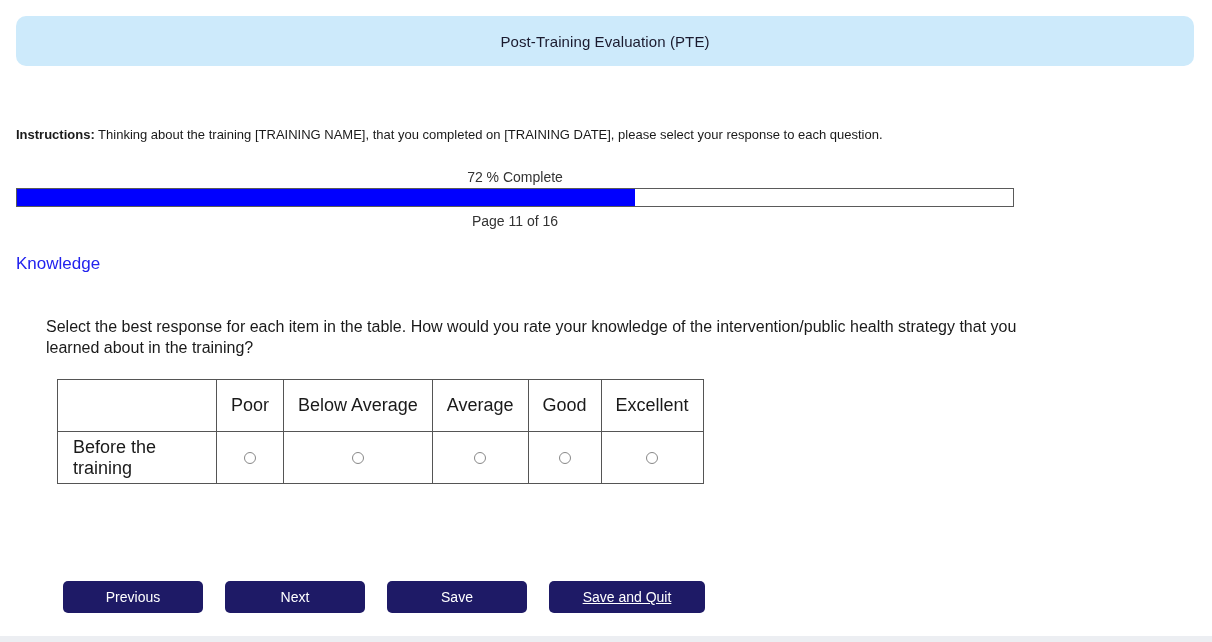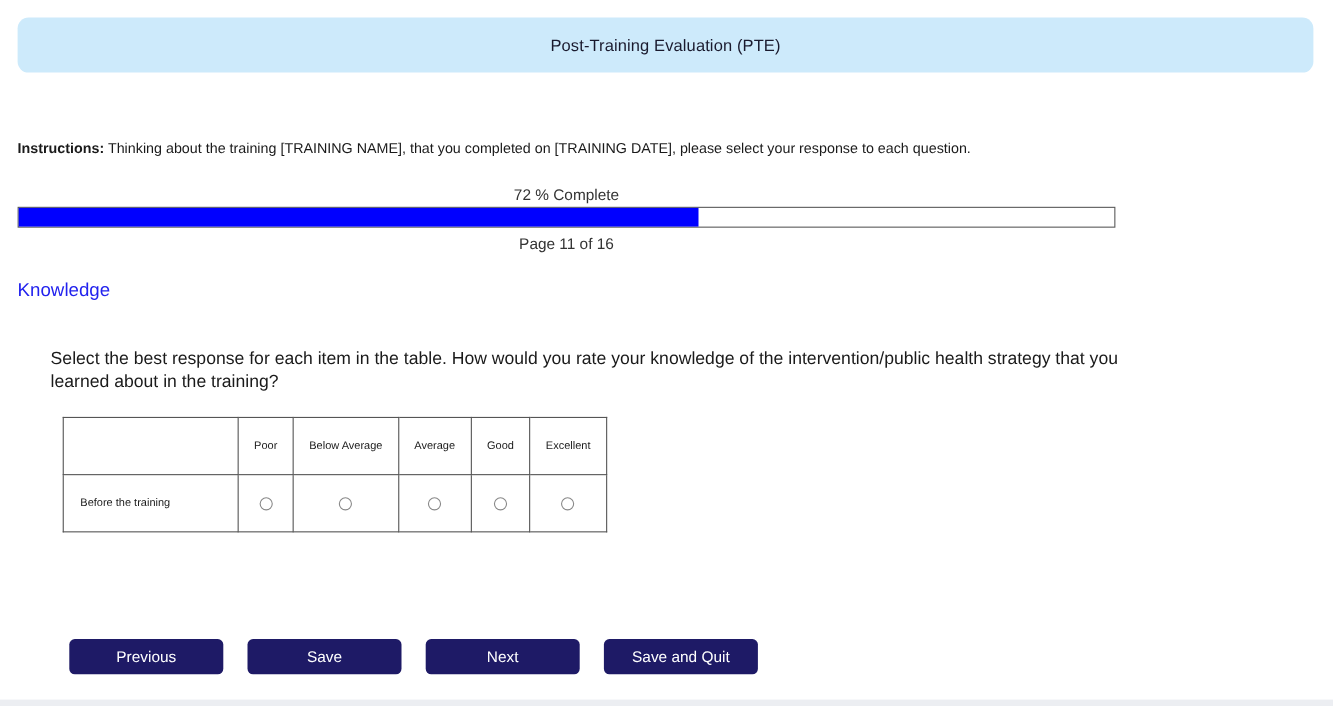--- a/index.html
+++ b/index.html
@@ -114,21 +114,21 @@
   .matrix {
     position: absolute;
     left: 57px;
     top: 379px;
     border-collapse: collapse;
     background: #fff;
   }
   .matrix td, .matrix th {
     border: 1px solid #555;
     font-weight: 400;
-    font-size: 10px;
+    font-size: 18px;
     color: #1a1a1a;
   }
   .matrix th {
     height: 52px;
     text-align: center;
     padding: 0 14px;
   }
   .matrix th.corner {
     width: 159px;
     padding: 0;
@@ -173,21 +173,21 @@
     font-family: "Liberation Sans", sans-serif;
     cursor: pointer;
     padding: 0 16px;
     display: flex;
     align-items: center;
     justify-content: center;
   }
   .btn.w1 { width: 140px; }
   .btn.w2 { width: 140px; }
   .btn.w3 { width: 140px; }
-  .btn.w4 { width: 140px; }
+  .btn.w4 { width: 156px; text-decoration: underline; }
 
   
   .footer-strip {
     position: absolute;
     left: 0;
     top: 636px;
     width: 1212px;
     height: 6px;
     background: #eceef2;
   }
@@ -232,18 +232,18 @@
       <td class="cell"><span class="radio"></span></td>
       <td class="cell"><span class="radio"></span></td>
       <td class="cell"><span class="radio"></span></td>
       <td class="cell"><span class="radio"></span></td>
     </tr>
   </tbody>
 </table>
 
 <div class="btn-row">
   <button class="btn w1">Previous</button>
+  <button class="btn w2">Next</button>
   <button class="btn w3">Save</button>
-  <button class="btn w2">Next</button>
   <button class="btn w4">Save and Quit</button>
 </div>
 
 <div class="footer-strip"></div>
 
 </body></html>

